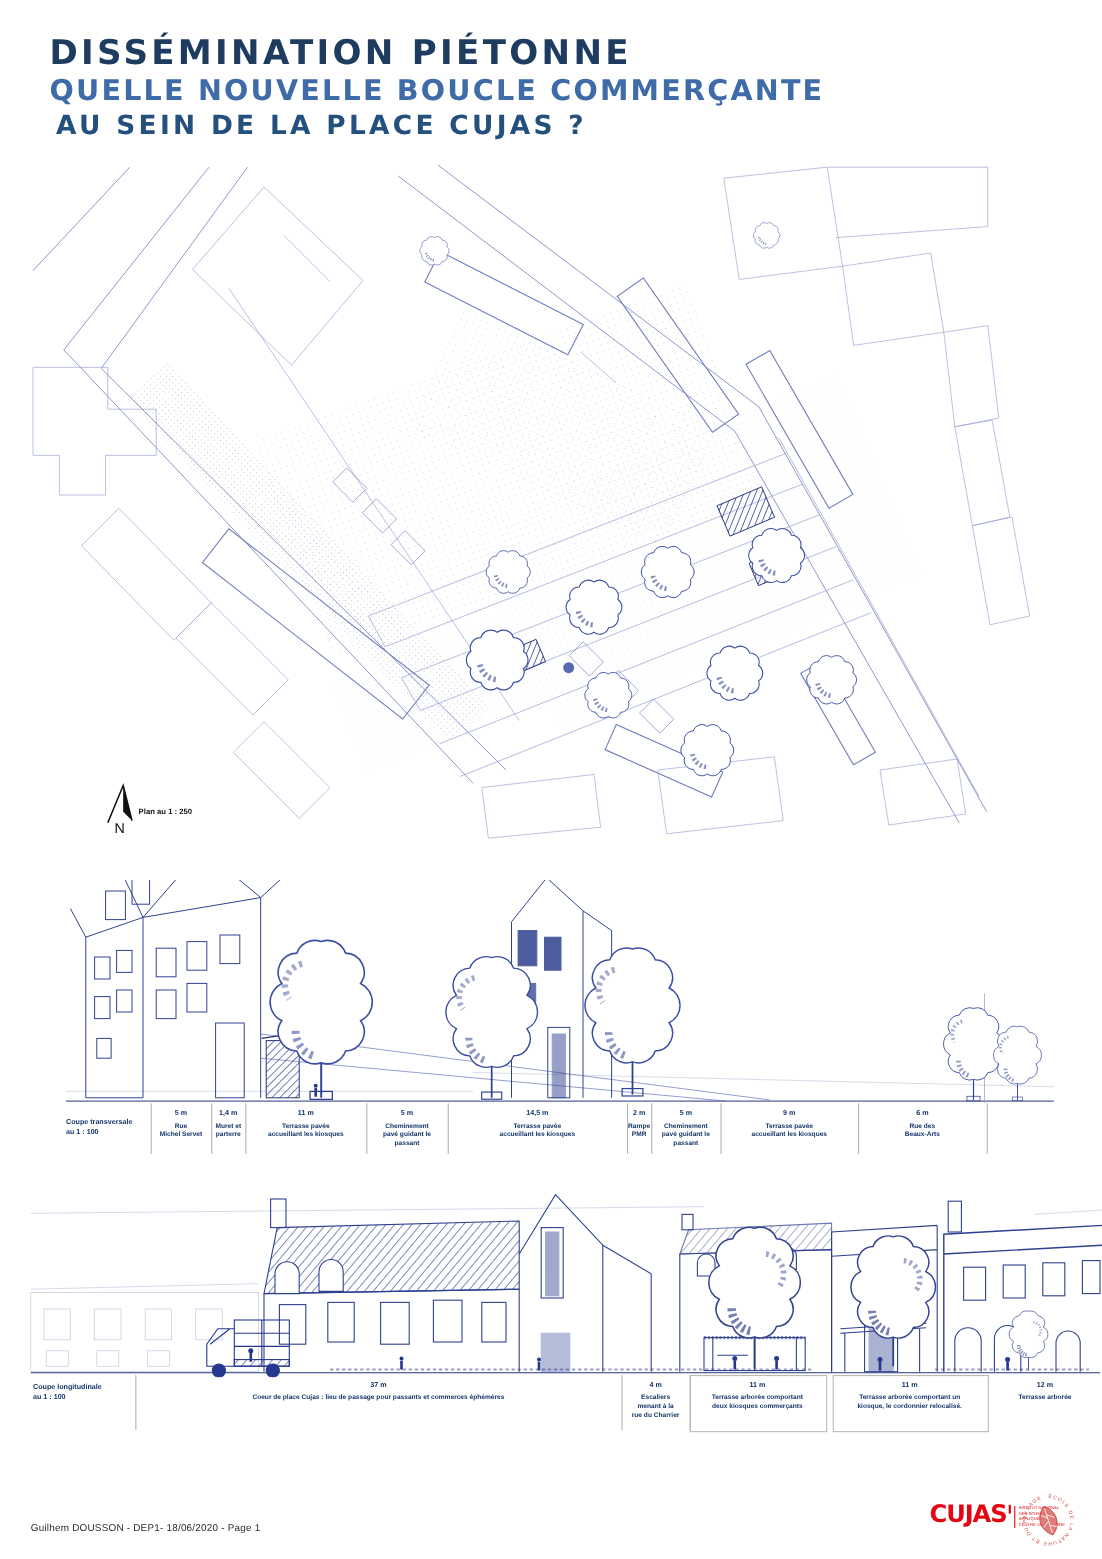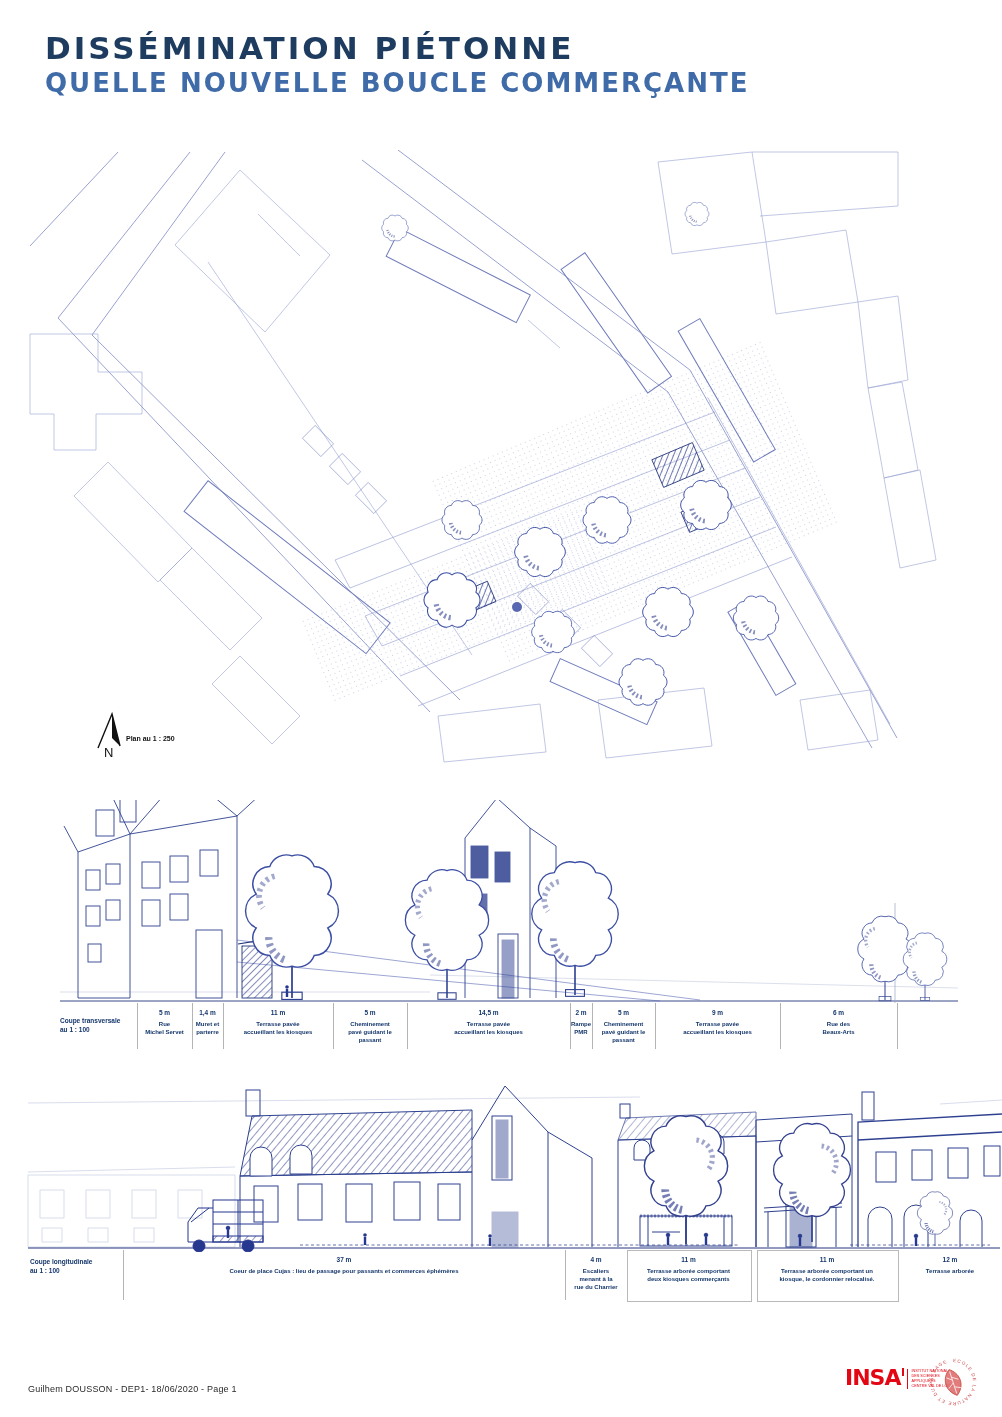--- a/index.html
+++ b/index.html
@@ -42,20 +42,21 @@
               padding-left:3px;margin-top:2px;}
 </style>
 </head>
 <body>
 
 <div class="page">
 
   <div class="title-block">
     <div class="t1">DISSÉMINATION PIÉTONNE</div>
     <div class="t2">QUELLE NOUVELLE BOUCLE COMMERÇANTE</div>
+    <div class="t3">AU SEIN DE LA PLACE CUJAS ?</div>
   </div>
 
   <div class="stip" style="left:230px;top:400px;width:420px;height:210px;transform:rotate(-20deg);background-size:6px 6px;opacity:.28;"></div>
   <div class="stip" style="left:152px;top:328px;width:430px;height:50px;transform:rotate(47deg);background-size:4px 4px;opacity:.45;"></div>
   <div class="stip" style="left:420px;top:280px;width:260px;height:120px;transform:rotate(25deg);background-size:6px 6px;opacity:.25;"></div>
   <div class="stip" style="left:430px;top:480px;width:360px;height:200px;transform:rotate(-23deg);background-size:5px 5px;opacity:.3;"></div>
   <div class="stip" style="left:300px;top:620px;width:300px;height:90px;transform:rotate(-22deg);background-size:5px 5px;opacity:.3;"></div>
 
   <div class="bed" style="left:400px;top:228px;width:145px;height:30px;transform:rotate(27deg);"></div>
   <div class="bed" style="left:585px;top:252px;width:150px;height:28px;transform:rotate(55deg);"></div>
@@ -380,21 +381,21 @@
       </div>
     <div class="dim-col" style="left:900px;width:100px;">
       <span class="dim-val">12 m</span>
       <span class="dim-label pre">Terrasse arborée</span>
       </div>
   </div>
 
   <div class="credit">Guilhem DOUSSON - DEP1- 18/06/2020 - Page 1</div>
 
   <div class="insa">
-    <span class="insa-acronym">INSA</span>
+    <span class="insa-acronym">CUJAS</span>
     <span class="insa-tick"></span>
     <span class="insa-lines pre">INSTITUT NATIONAL
 DES SCIENCES
 APPLIQUÉES
 CENTRE VAL DE LOIRE</span>
   </div>
 
   <svg class="abs" style="left:926px;top:1355px;" width="54" height="54" viewBox="0 0 54 54">
     <defs>
         <path id="cpath" d="M27 7 a20 20 0 1 1 -0.01 0"></path>

